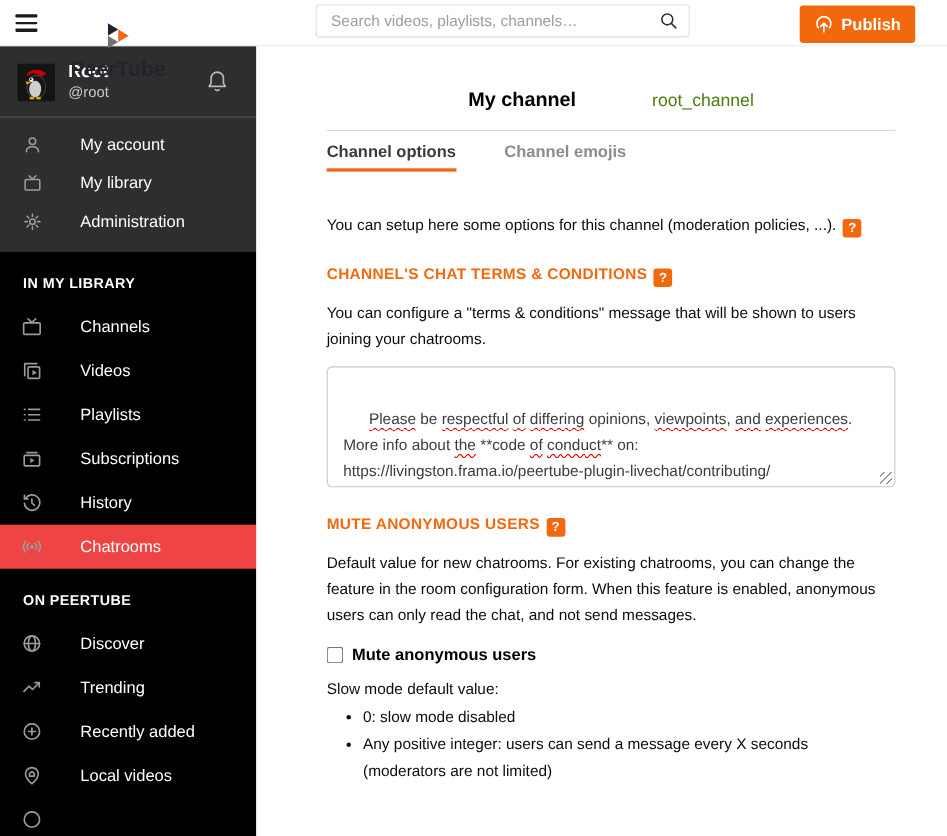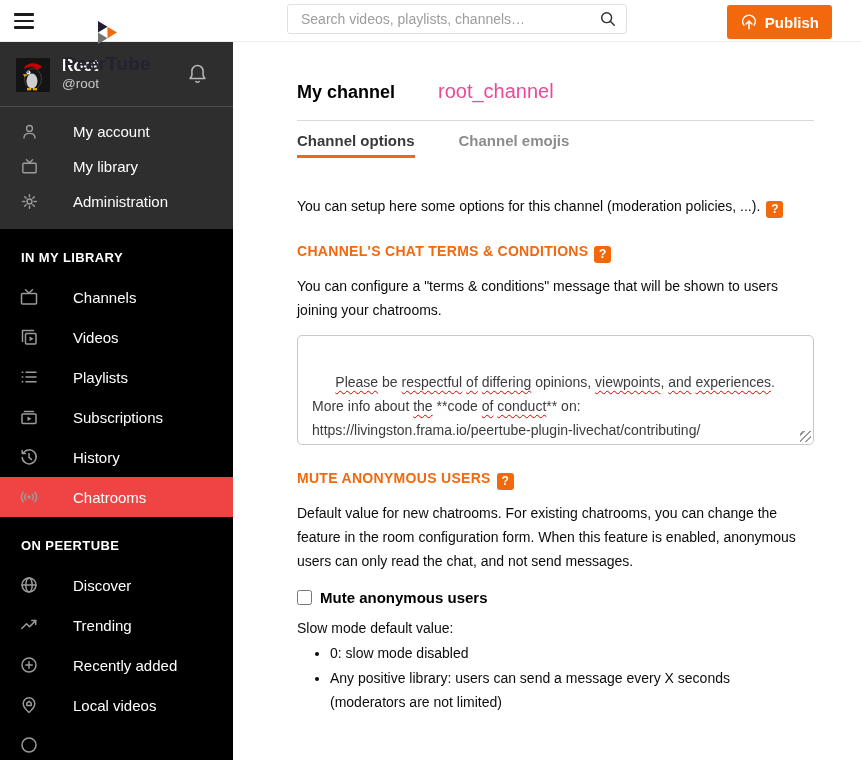--- a/index.html
+++ b/index.html
@@ -46,23 +46,23 @@
   .menu-item .mi-label { margin-left:34px; font-size:15px; color:#fefefe; }
   .lib-item { height:40px; }
   .lib-item.active { background:#ef4444; }
   .section-label { font-size:13px; font-weight:bold; letter-spacing:.4px; color:#fff;
                    padding:21px 0 12px 21px; }
   .icon-stroke { stroke:#9b9b9b; fill:none; stroke-width:1.5; stroke-linecap:round; stroke-linejoin:round; }
   .icon-fill { fill:#9b9b9b; }
 
   
   .main { flex:1; background:#fff; padding:38px 47px 0 64px; overflow:hidden; }
-  .title-row { display:flex; align-items:baseline; gap:3px; }
+  .title-row { display:flex; align-items:baseline; gap:29px;justify-content:center; }
   .page-title { font-size:18px; font-weight:bold; color:#000; }
-  .page-subtitle { font-size:20px; color:#ec4899;margin-left:40px; }
+  .page-subtitle { font-size:16px; color:#4d7c0f;margin-left:40px; }
   .title-divider { border:none; border-top:1px solid #d9d9d9; margin-top:17px; }
   .tabs { display:flex; gap:44px; margin-top:11px; }
   .tab { font-size:15px; font-weight:bold; padding-bottom:6px; cursor:pointer; }
   .tab.active { color:#3a3a3a; border-bottom:3px solid #f2690d; }
   .tab.inactive { color:#8c8c8c; }
   .intro { margin-top:36px; font-size:14px; color:#0c0c0c; line-height:24px; }
   .help-badge { display:inline-block; width:17px; height:17px; border-radius:3px;
                 background:#f2690d; color:#fff; font-size:12px; font-weight:bold;
                 text-align:center; line-height:17px; margin-left:6px; vertical-align:-2px;
                 cursor:pointer; }
@@ -319,16 +319,16 @@
     <h2 class="sec-heading"><span>MUTE ANONYMOUS USERS</span><span class="help-badge">?</span></h2>
     <p class="sec-desc">Default value for new chatrooms. For existing chatrooms, you can change the feature in the room configuration form. When this feature is enabled, anonymous users can only read the chat, and not send messages.</p>
     <div class="checkbox-row">
       <input type="checkbox" style="">
       <span class="cb-label">Mute anonymous users</span>
     </div>
 
     <p class="sec-desc slow-desc">Slow mode default value:</p>
     <ul class="bullets">
       <li>0: slow mode disabled</li>
-      <li>Any positive library: users can send a message every X seconds (moderators are not limited)</li>
+      <li>Any positive integer: users can send a message every X seconds (moderators are not limited)</li>
     </ul>
   </main>
 </div>
 
 </body></html>

